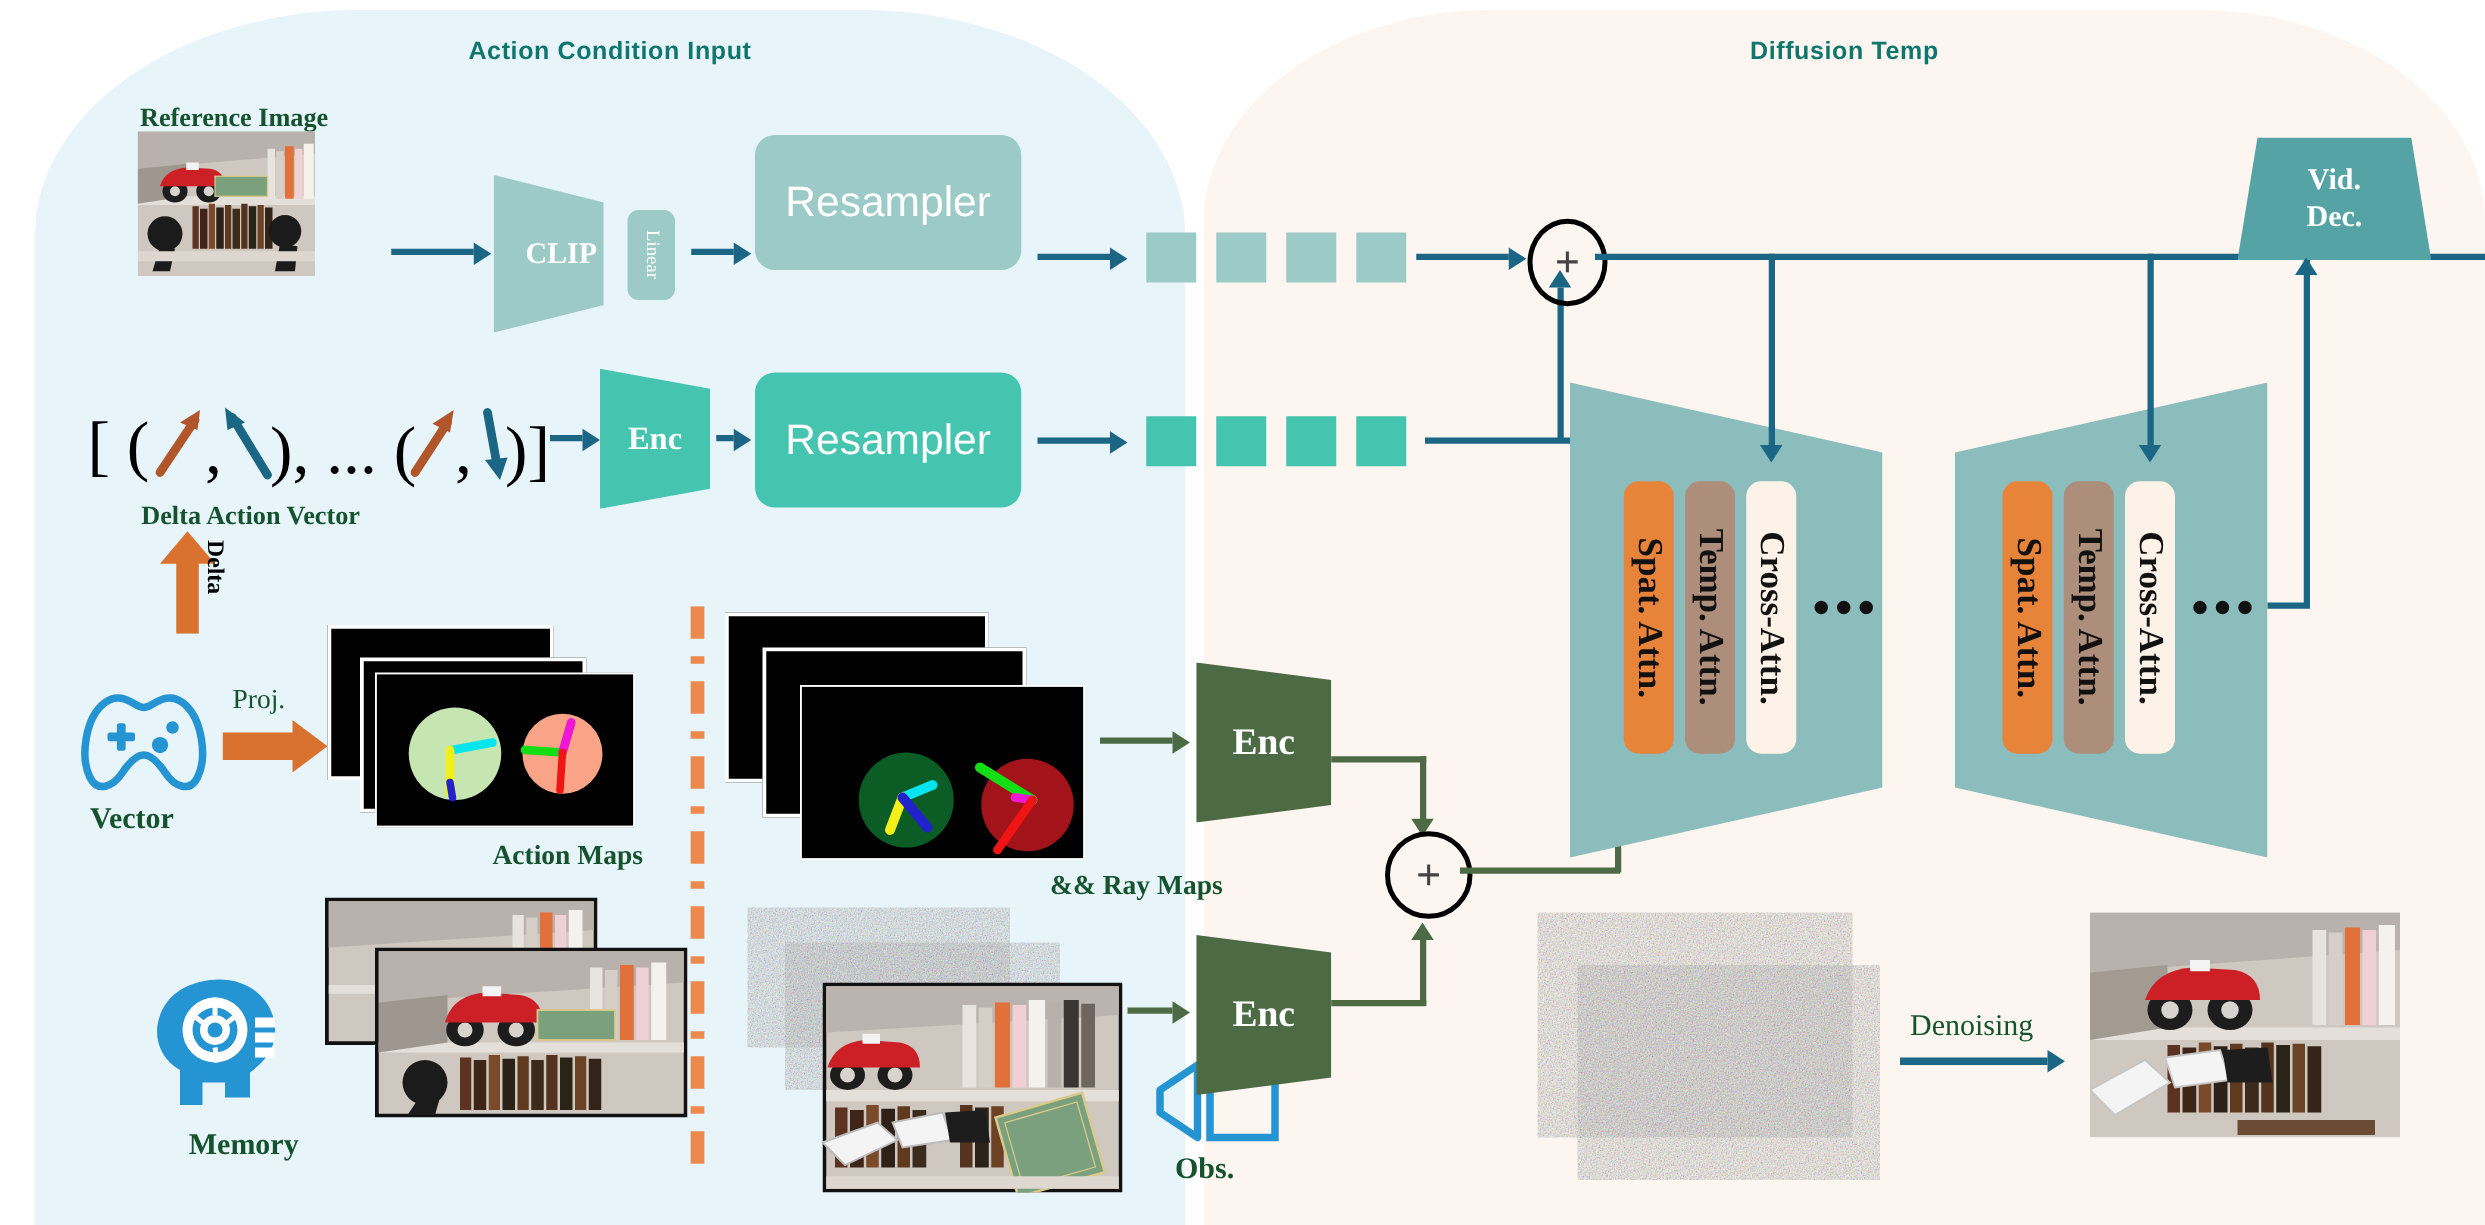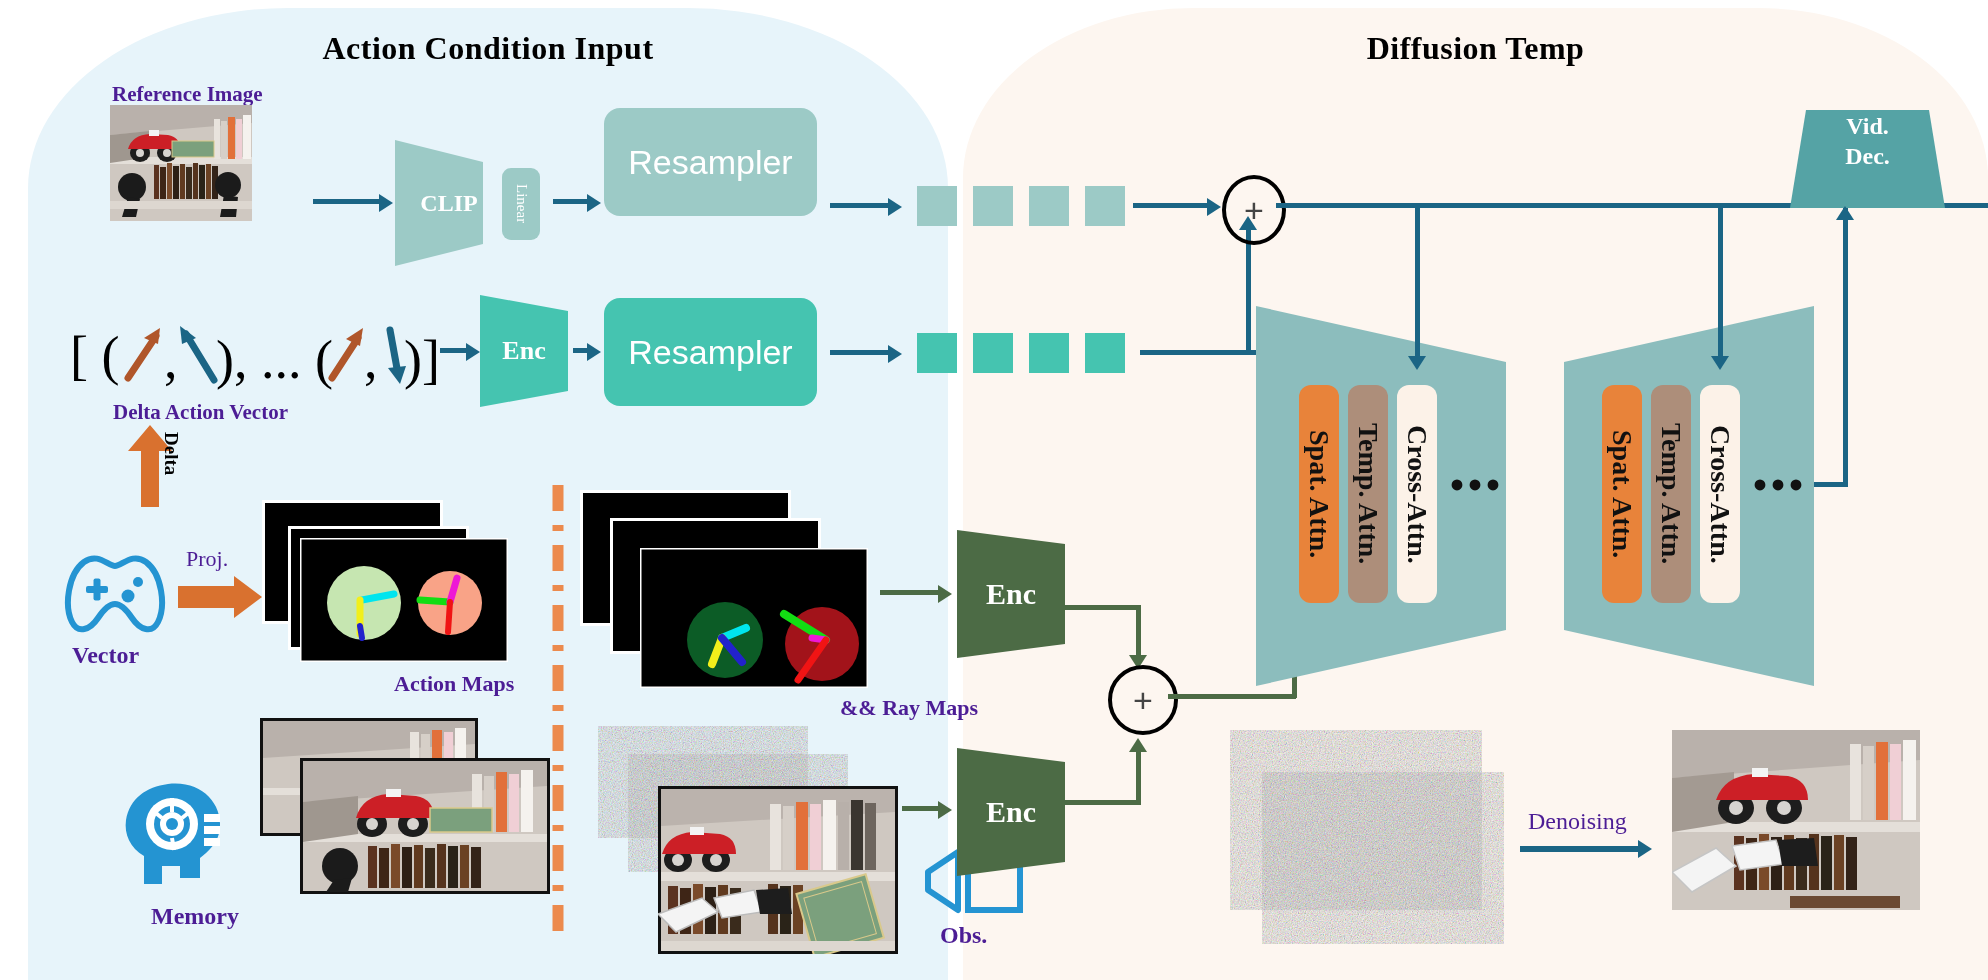--- a/index.html
+++ b/index.html
@@ -4,23 +4,23 @@
 <style>
   html,body{margin:0;padding:0;background:#ffffff;}
   body{width:1988px;height:980px;position:relative;overflow:hidden;
        font-family:"Liberation Serif",serif;}
   .panel{position:absolute;}
   #panel-left{left:28px;top:8px;width:920px;height:972px;background:#e7f4fa;
       border-radius:260px 260px 0 0 / 180px 180px 0 0;}
   #panel-right{left:963px;top:8px;width:1025px;height:972px;background:#fdf6f0;
       border-radius:230px 230px 0 0 / 170px 170px 0 0;}
   .panel-title{position:absolute;width:100%;text-align:center;top:22px;
-      font-size:32px;font-weight:bold;color:#000000;
-      font-family:Liberation Serif, serif;letter-spacing:.5px;}
-  .lbl{position:absolute;font-weight:bold;color:#4c1d95;font-family:"Liberation Serif",serif;}
+      font-size:20px;font-weight:bold;color:#0f766e;
+      font-family:Liberation Sans, sans-serif;letter-spacing:.5px;}
+  .lbl{position:absolute;font-weight:bold;color:#14532d;font-family:"Liberation Serif",serif;}
   .trap{position:absolute;}
   .rr{position:absolute;border-radius:16px;}
   .tok{position:absolute;}
   .vline,.hline{position:absolute;background:#1b6585;}
   .gline-v,.gline-h{position:absolute;background:#4c6b45;}
   .arrow-r{position:absolute;width:0;height:0;border-left:14px solid #1b6585;
       border-top:9px solid transparent;border-bottom:9px solid transparent;}
   .arrow-d{position:absolute;width:0;height:0;border-top:14px solid #1b6585;
       border-left:9px solid transparent;border-right:9px solid transparent;}
   .arrow-u{position:absolute;width:0;height:0;border-bottom:14px solid #1b6585;
@@ -449,21 +449,21 @@
 <div class="arrow-d" style="left:1408px;top:356px;"></div>
 <div class="vline" style="left:1718px;top:203px;width:5px;height:155px;"></div>
 <div class="arrow-d" style="left:1711px;top:356px;"></div>
 
 <div class="vline" style="left:1843px;top:203px;width:5px;height:282px;"></div>
 <div class="hline" style="left:1814px;top:482px;width:34px;height:5px;"></div>
 
 <svg class="trap" style="left:1790px;top:110px;" width="155" height="98">
   <polygon points="16,0 139,0 155,98 0,98" fill="#55a3a5"></polygon>
 </svg>
-<div style="position:absolute;left:1790px;top:92px;width:155px;height:98px;display:flex;flex-direction:column;align-items:center;justify-content:center;color:#fff;font-size:24px;font-weight:bold;line-height:1.25;font-family:'Liberation Serif',serif;">
+<div style="position:absolute;left:1790px;top:110px;width:155px;height:98px;display:flex;flex-direction:column;align-items:center;justify-content:center;color:#fff;font-size:24px;font-weight:bold;line-height:1.25;font-family:'Liberation Serif',serif;">
   <span>Vid.</span>
   <span>Dec.</span>
 </div>
 <div class="vline" style="left:1843px;top:208px;width:5px;height:0px;"></div>
 <div class="arrow-u" style="left:1836px;top:206px;"></div>
 
 <svg style="position:absolute;left:1230px;top:730px;" width="252" height="180">
   <defs>
       <filter id="nz2">
         <feTurbulence type="fractalNoise" baseFrequency="0.85" numOctaves="4"></feTurbulence>

